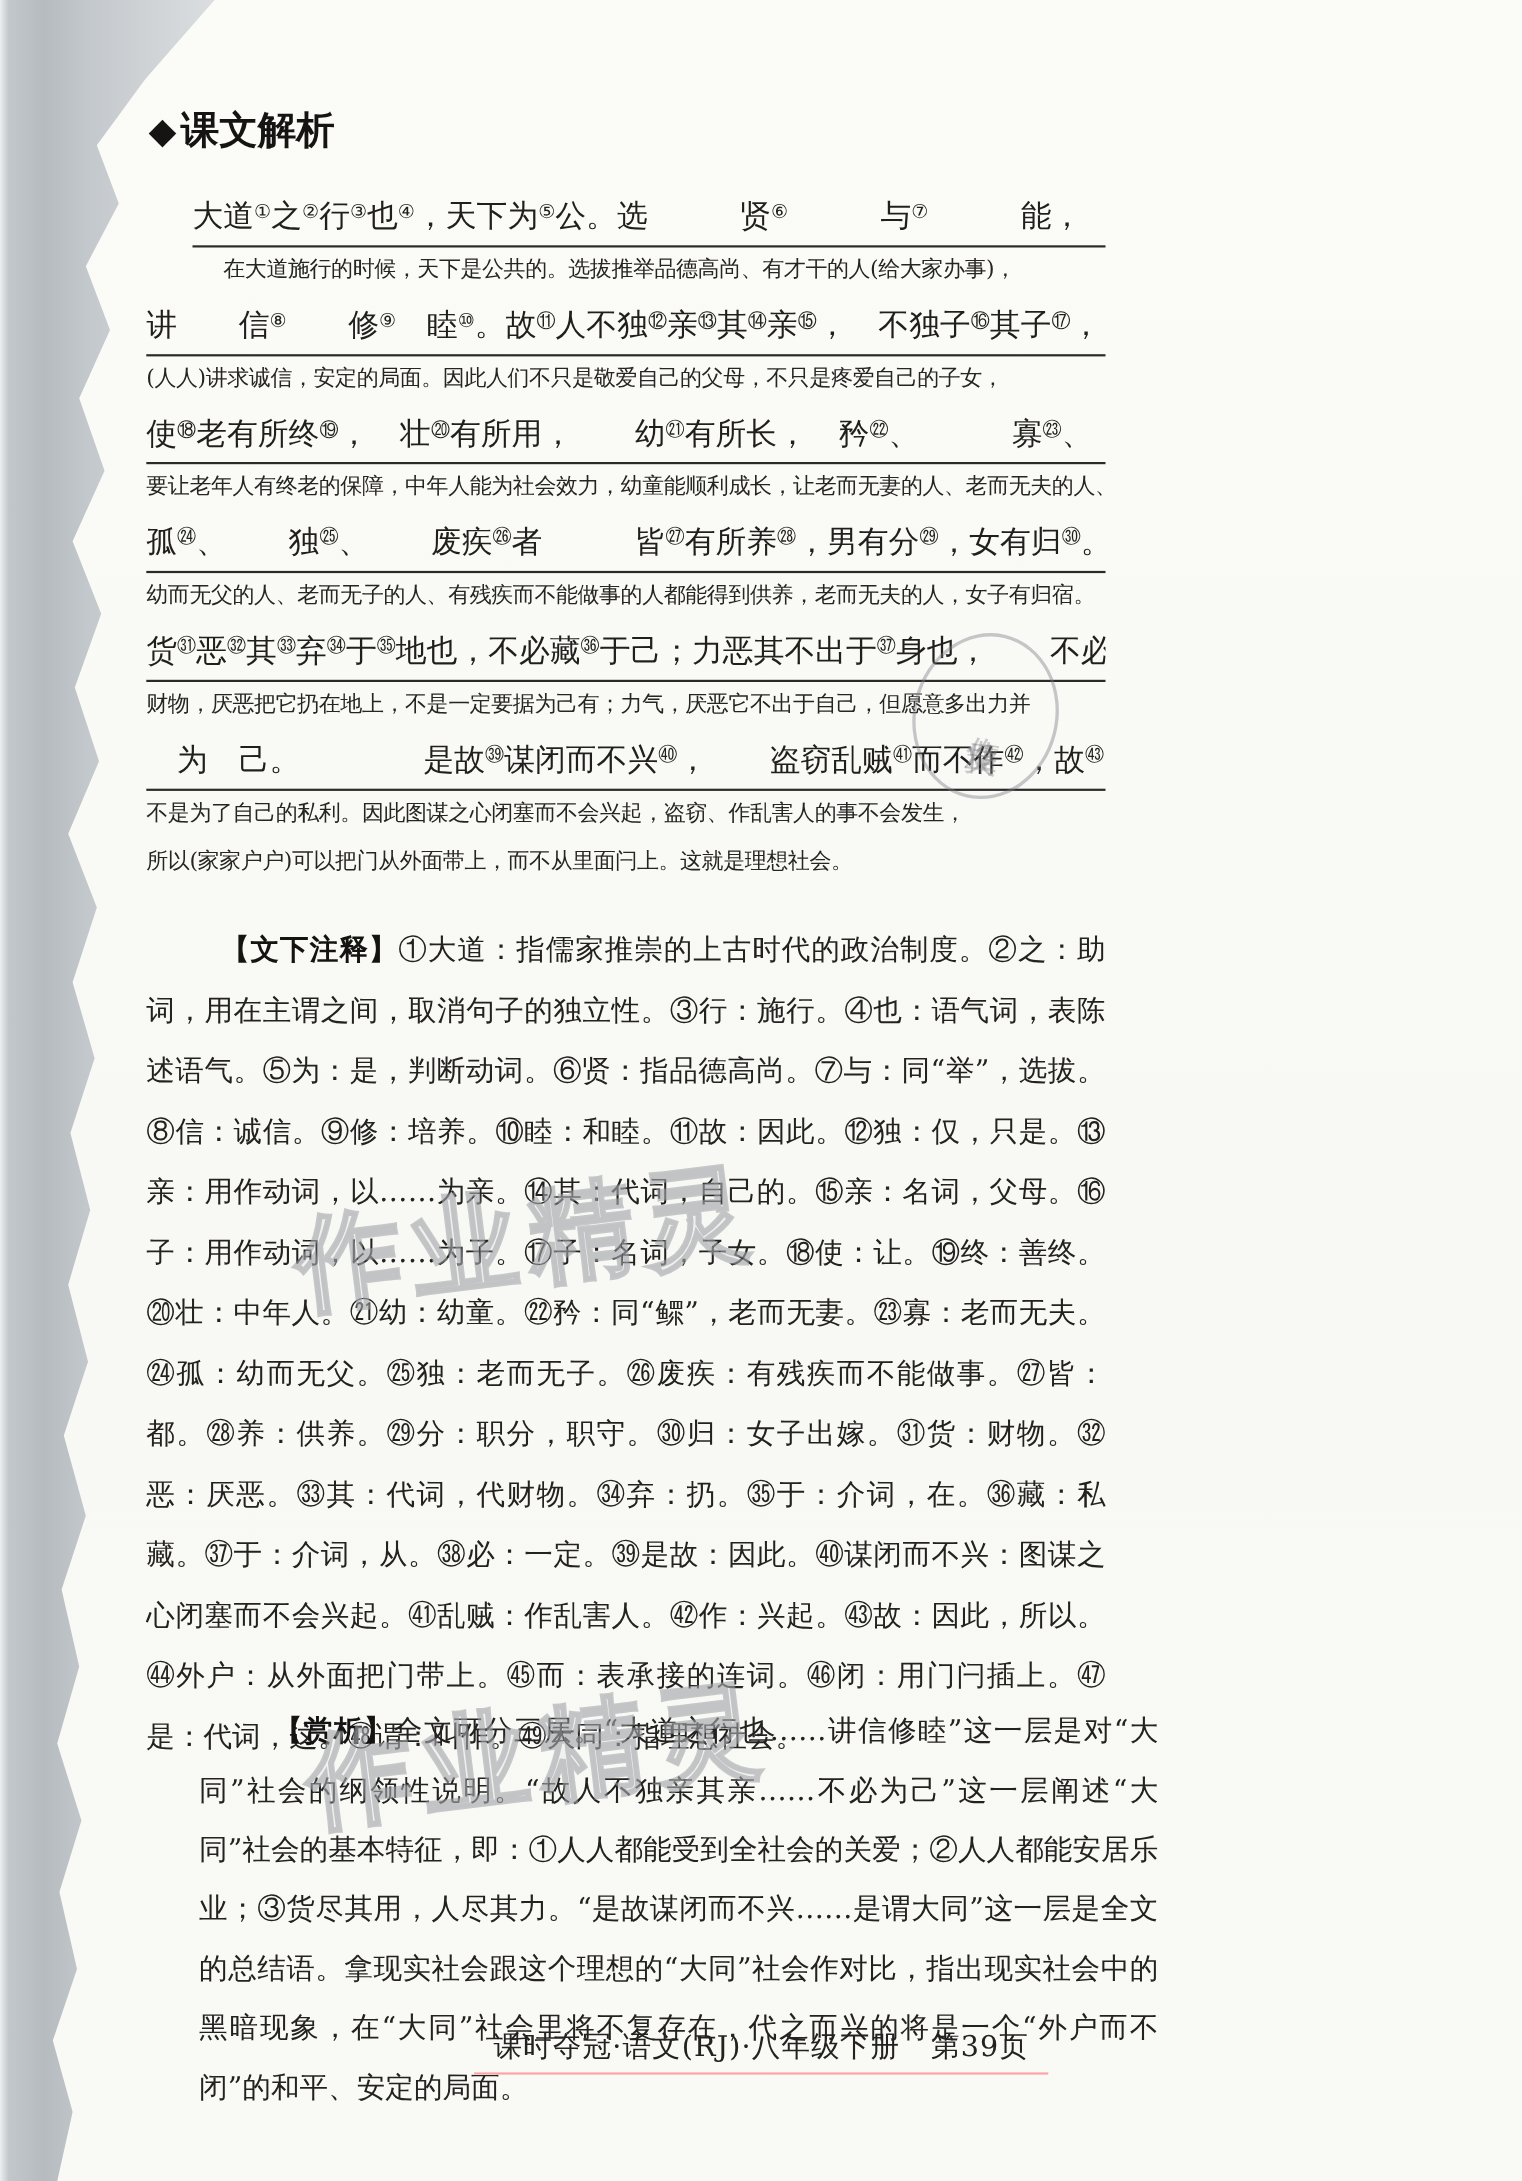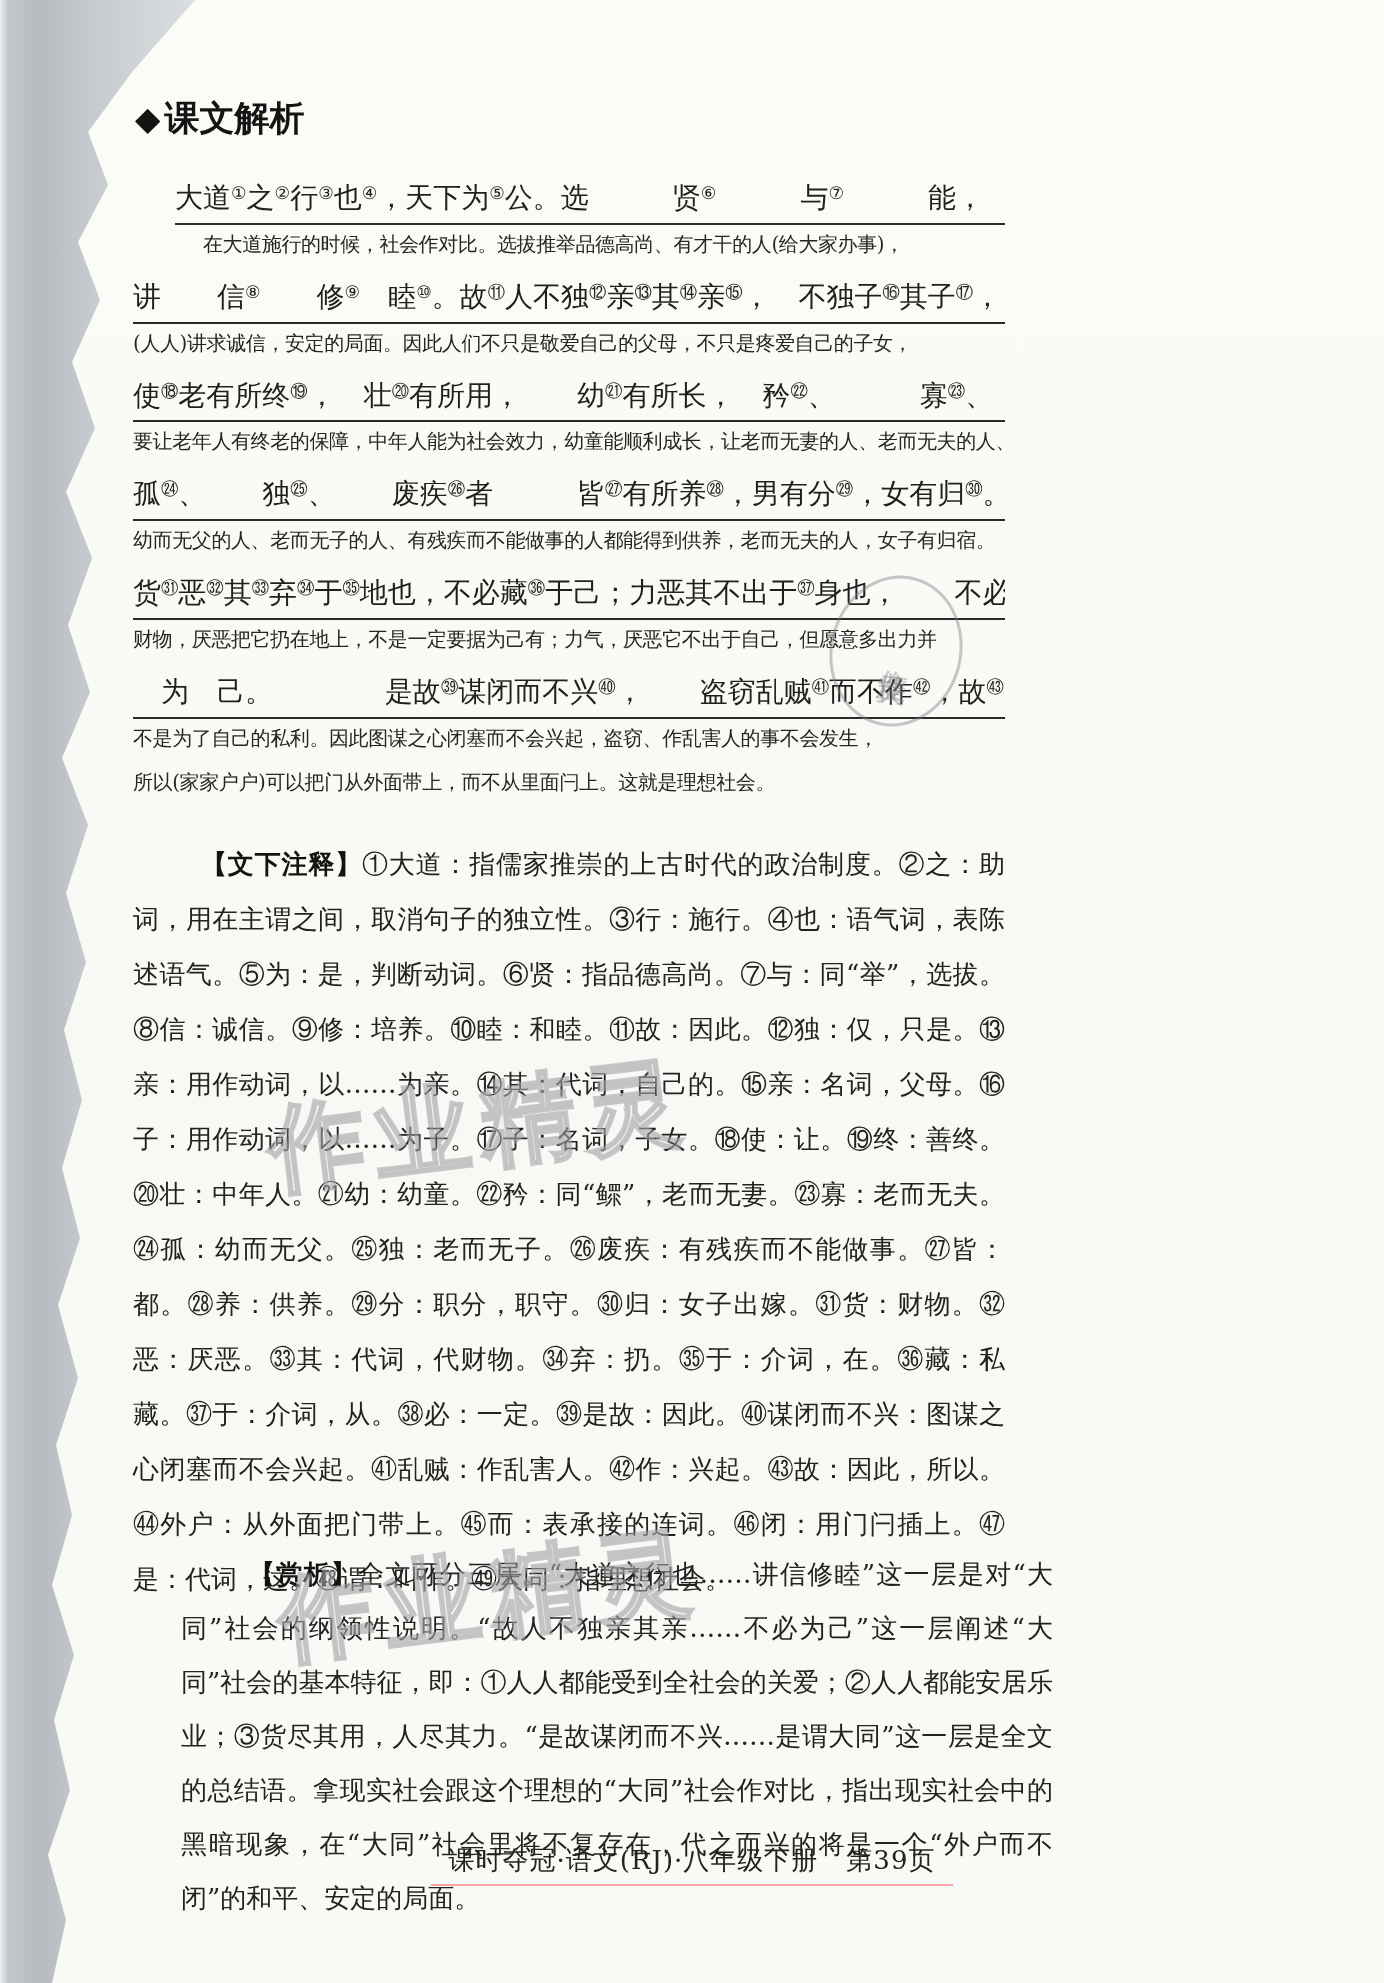--- a/index.html
+++ b/index.html
@@ -66,21 +66,21 @@
 <div class="content">
 
   <div class="hdr">
     <span class="dia">◆</span>
     <span>课文解析</span>
   </div>
 
   <div class="passage">
     <div class="pair">
       <div class="classical c-indent">大道<span class="circ">①</span>之<span class="circ">②</span>行<span class="circ">③</span>也<span class="circ">④</span>，天下为<span class="circ">⑤</span>公。选　　　贤<span class="circ">⑥</span>　　　与<span class="circ">⑦</span>　　　能，</div>
-      <div class="trans t-indent">在大道施行的时候，社会作对比。选拔推举品德高尚、有才干的人(给大家办事)，</div>
+      <div class="trans t-indent">在大道施行的时候，天下是公共的。选拔推举品德高尚、有才干的人(给大家办事)，</div>
     </div>
     <div class="pair">
       <div class="classical">讲　　信<span class="circ">⑧</span>　　修<span class="circ">⑨</span>　睦<span class="circ">⑩</span>。故<span class="circ">⑪</span>人不独<span class="circ">⑫</span>亲<span class="circ">⑬</span>其<span class="circ">⑭</span>亲<span class="circ">⑮</span>，　不独子<span class="circ">⑯</span>其子<span class="circ">⑰</span>，</div>
       <div class="trans">(人人)讲求诚信，安定的局面。因此人们不只是敬爱自己的父母，不只是疼爱自己的子女，</div>
     </div>
     <div class="pair">
       <div class="classical">使<span class="circ">⑱</span>老有所终<span class="circ">⑲</span>，　壮<span class="circ">⑳</span>有所用，　　幼<span class="circ">㉑</span>有所长，　矜<span class="circ">㉒</span>、　　　寡<span class="circ">㉓</span>、</div>
       <div class="trans">要让老年人有终老的保障，中年人能为社会效力，幼童能顺利成长，让老而无妻的人、老而无夫的人、</div>
     </div>
     <div class="pair">

